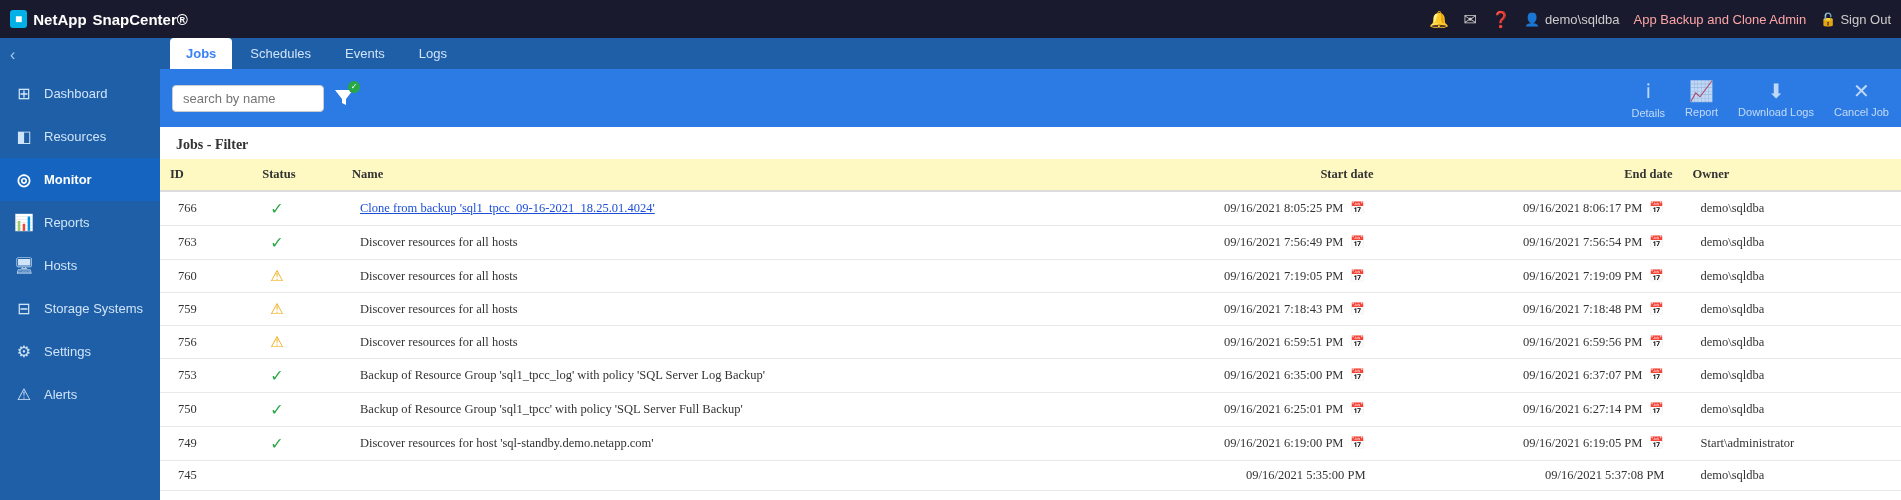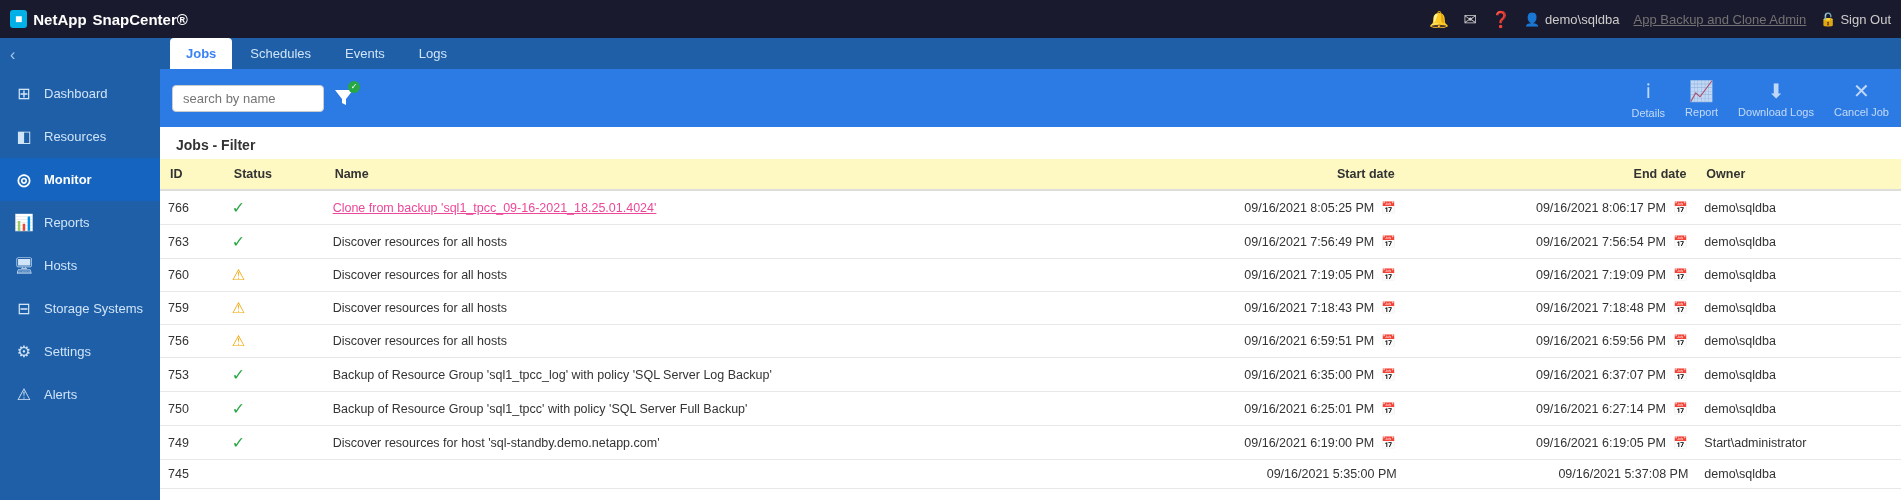--- a/index.html
+++ b/index.html
@@ -44,22 +44,21 @@
       font-size: 16px;
     }
     .header-actions .user-info {
       display: flex;
       align-items: center;
       gap: 4px;
       color: #ccc;
       cursor: pointer;
     }
     .header-actions .role-badge {
-      color: #737373;
-      text-decoration: underline;
+      color: #fca5a5;
     }
     .header-actions .signout {
       color: #ccc;
       cursor: pointer;
       display: flex;
       align-items: center;
       gap: 4px;
     }
 
     
@@ -201,20 +200,21 @@
     .toolbar-btn .tb-icon {
       font-size: 20px;
     }
 
     
     .jobs-content {
       flex: 1;
       overflow-y: auto;
       background: #fff;
       padding: 0;
+      font-family: Liberation Serif, serif;
     }
     .jobs-filter-title {
       padding: 10px 16px 6px;
       font-size: 14px;
       font-weight: bold;
       color: #333;
     }
 
     
     table {
@@ -233,21 +233,21 @@
       font-weight: bold;
       white-space: nowrap;
     }
     thead th.right {
       text-align: right;
     }
     tbody tr {
       border-bottom: 1px solid #e8e8e8;
     }
     tbody td {
-      padding: 7px 8px;
+      padding: 7px 18px;
       color: #333;
       white-space: nowrap;
       margin-top: 43px;
     }
     tbody td.name-col {
       white-space: normal;
       max-width: 620px;
     }
     tbody td.right {
       text-align: right;
@@ -256,21 +256,21 @@
     .status-ok {
       color: #28a745;
       font-size: 16px;
     }
     .status-warn {
       color: #f0a500;
       font-size: 15px;
     }
 
     .name-link {
-      color: #ec4899;
+      color: #1d4ed8;
       text-decoration: underline;
       cursor: pointer;
     }
 
     .date-icon {
       margin-left: 4px;
       color: #666;
       font-size: 12px;
     }
   </style>

